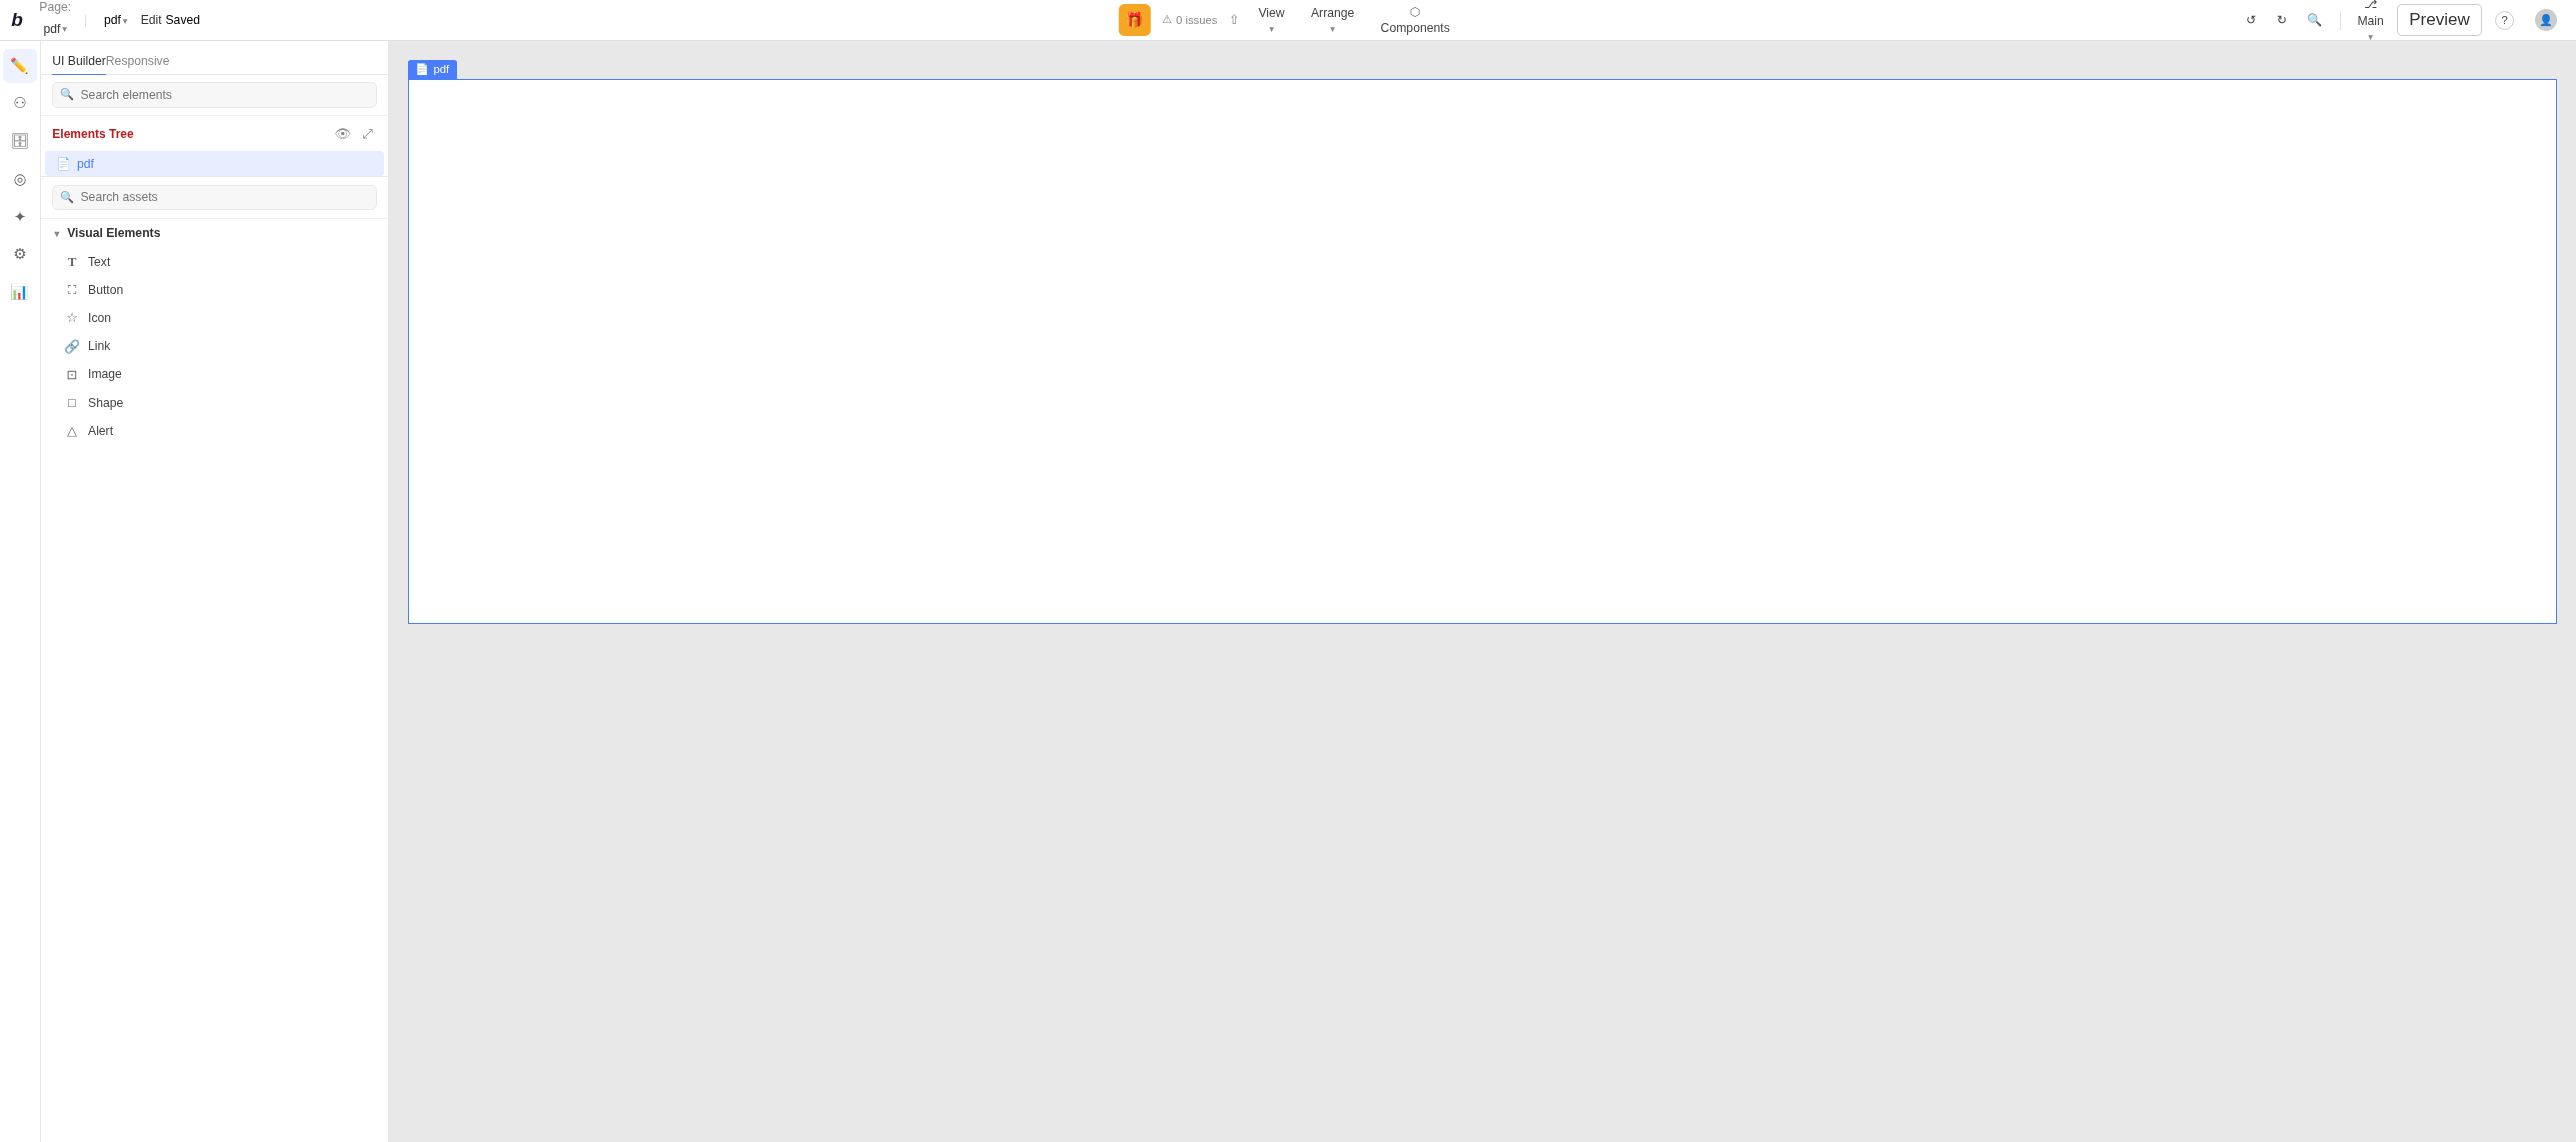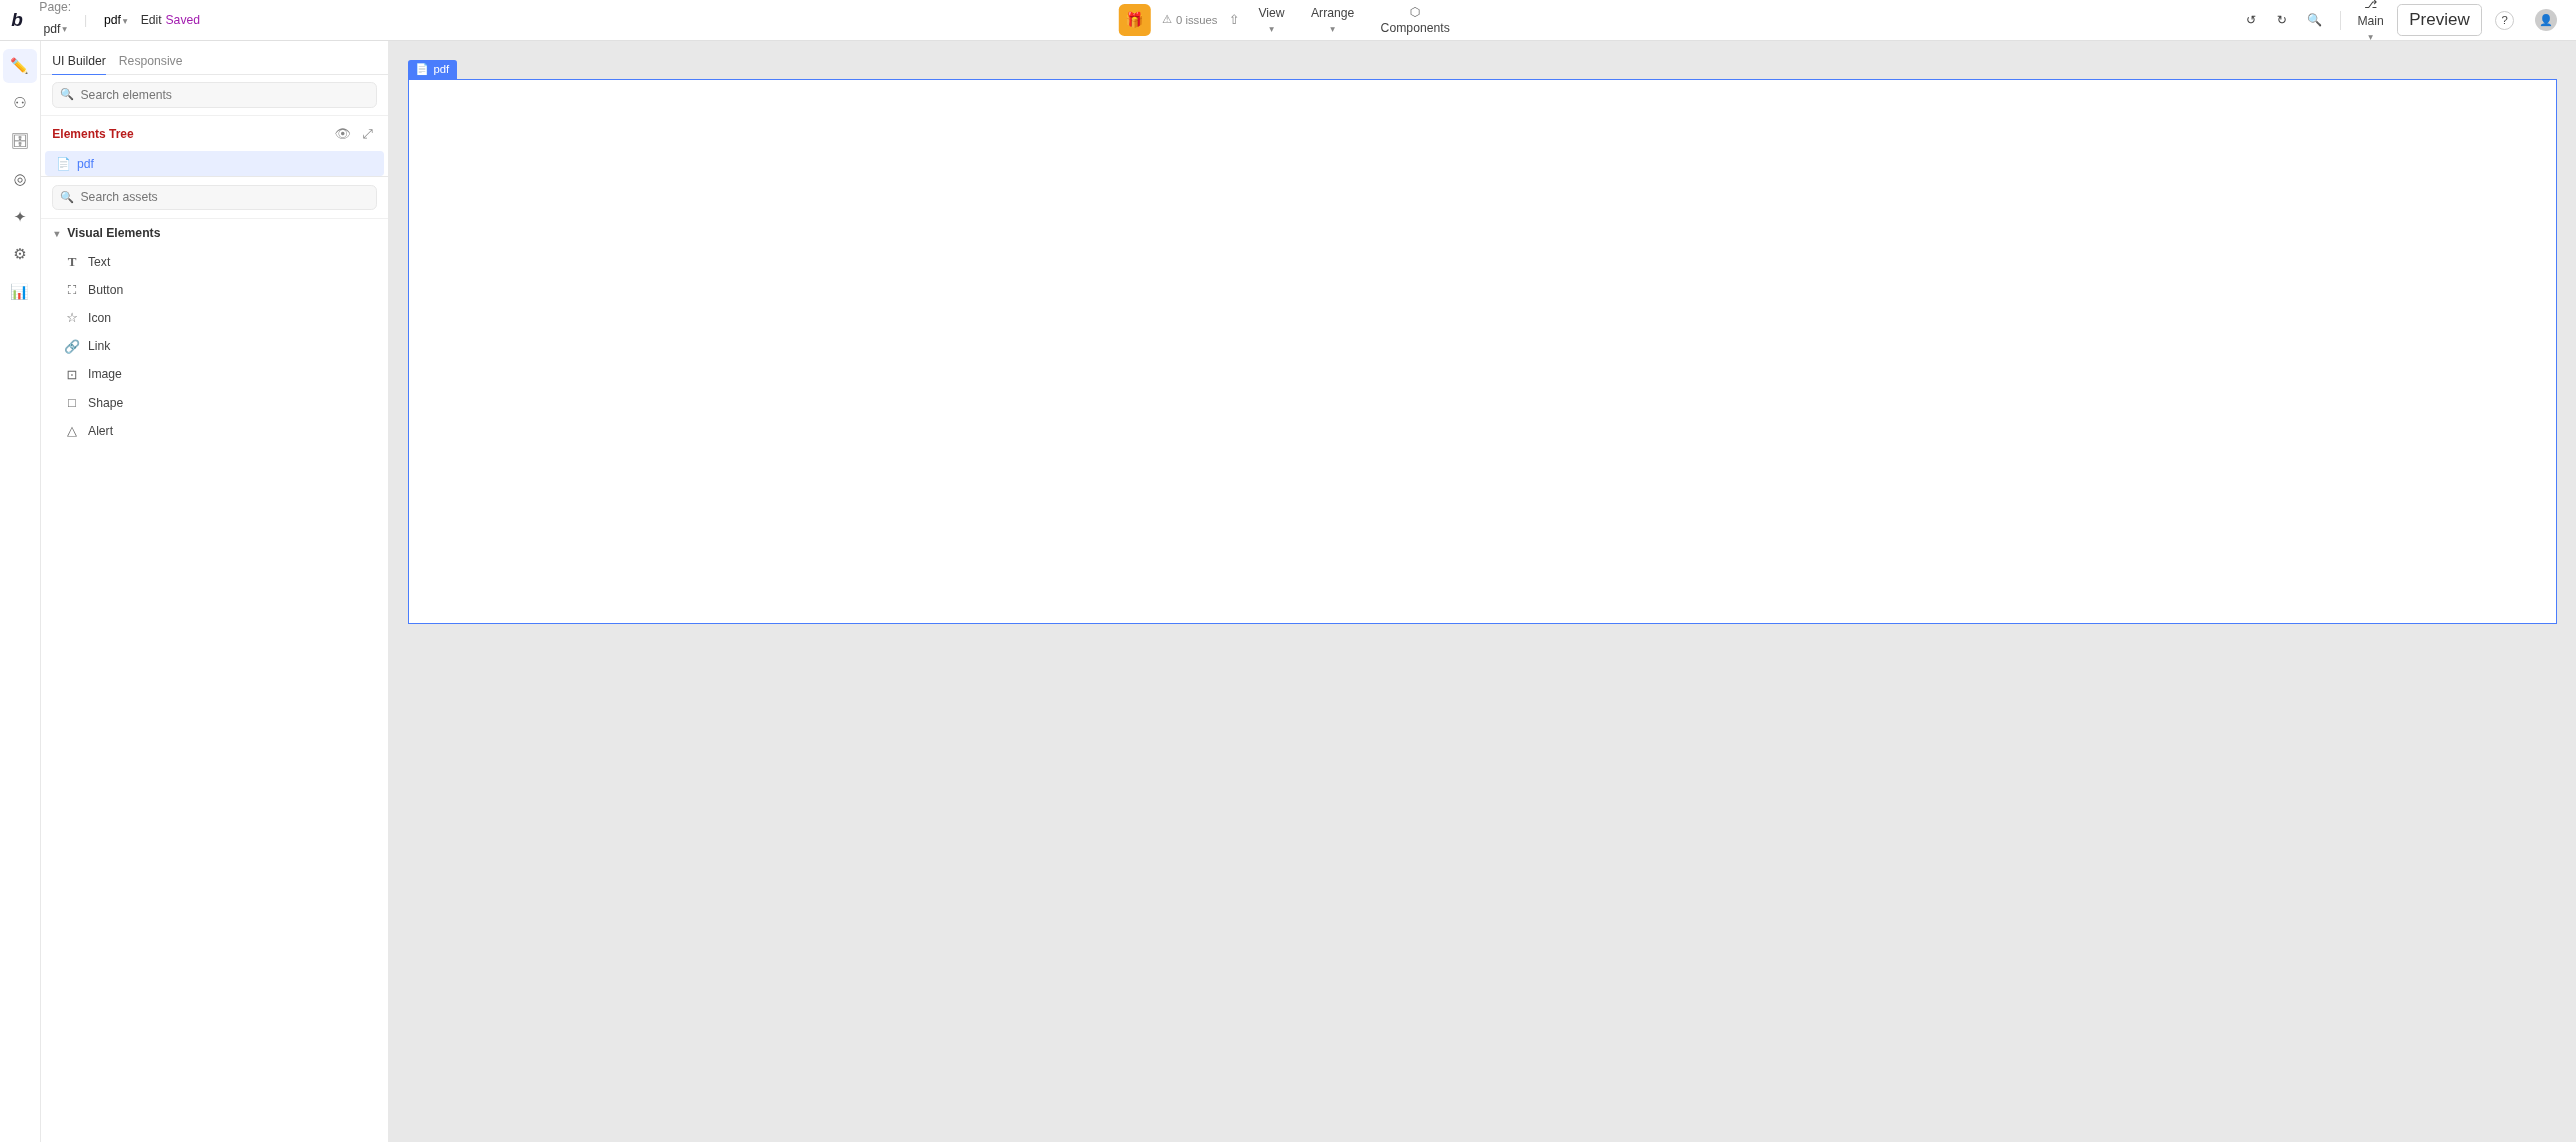--- a/index.html
+++ b/index.html
@@ -45,21 +45,21 @@
     }
     .chevron-icon { font-size: 9.4px; color: #888; }
     .topbar-separator { color: #ddd; margin: 0 3.8px; }
     .edit-saved {
       display: flex;
       align-items: center;
       gap: 3.8px;
       color: #666;
     }
     .edit-text { color: #333; font-weight: 500; }
-    .saved-text { color: #a21caf; }
+    .saved-text { color: #000000; }
     .topbar-center {
       position: absolute;
       left: 50%;
       transform: translateX(-50%);
       display: flex;
       align-items: center;
       gap: 11.3px;
     }
     .gift-button {
       background: #f5a623;
@@ -146,21 +146,21 @@
       background: #fff;
       border-right: 0.9px solid #e8e8e8;
       display: flex;
       flex-direction: column;
     }
     .panel-tabs {
       display: flex;
       align-items: center;
       padding: 7.5px 11.3px 0;
       border-bottom: 0.9px solid #e8e8e8;
-      gap: 13px;
+      gap: 0;
     }
     .panel-tab {
       padding: 5.6px 0;
       font-size: 12.2px;
       cursor: pointer;
       color: #888;
       border-bottom: 1.9px solid transparent;
       margin-bottom: -0.9px;
     }
     .panel-tab.active { color: #333; border-bottom-color: #4a7dfc; font-weight: 500; }

